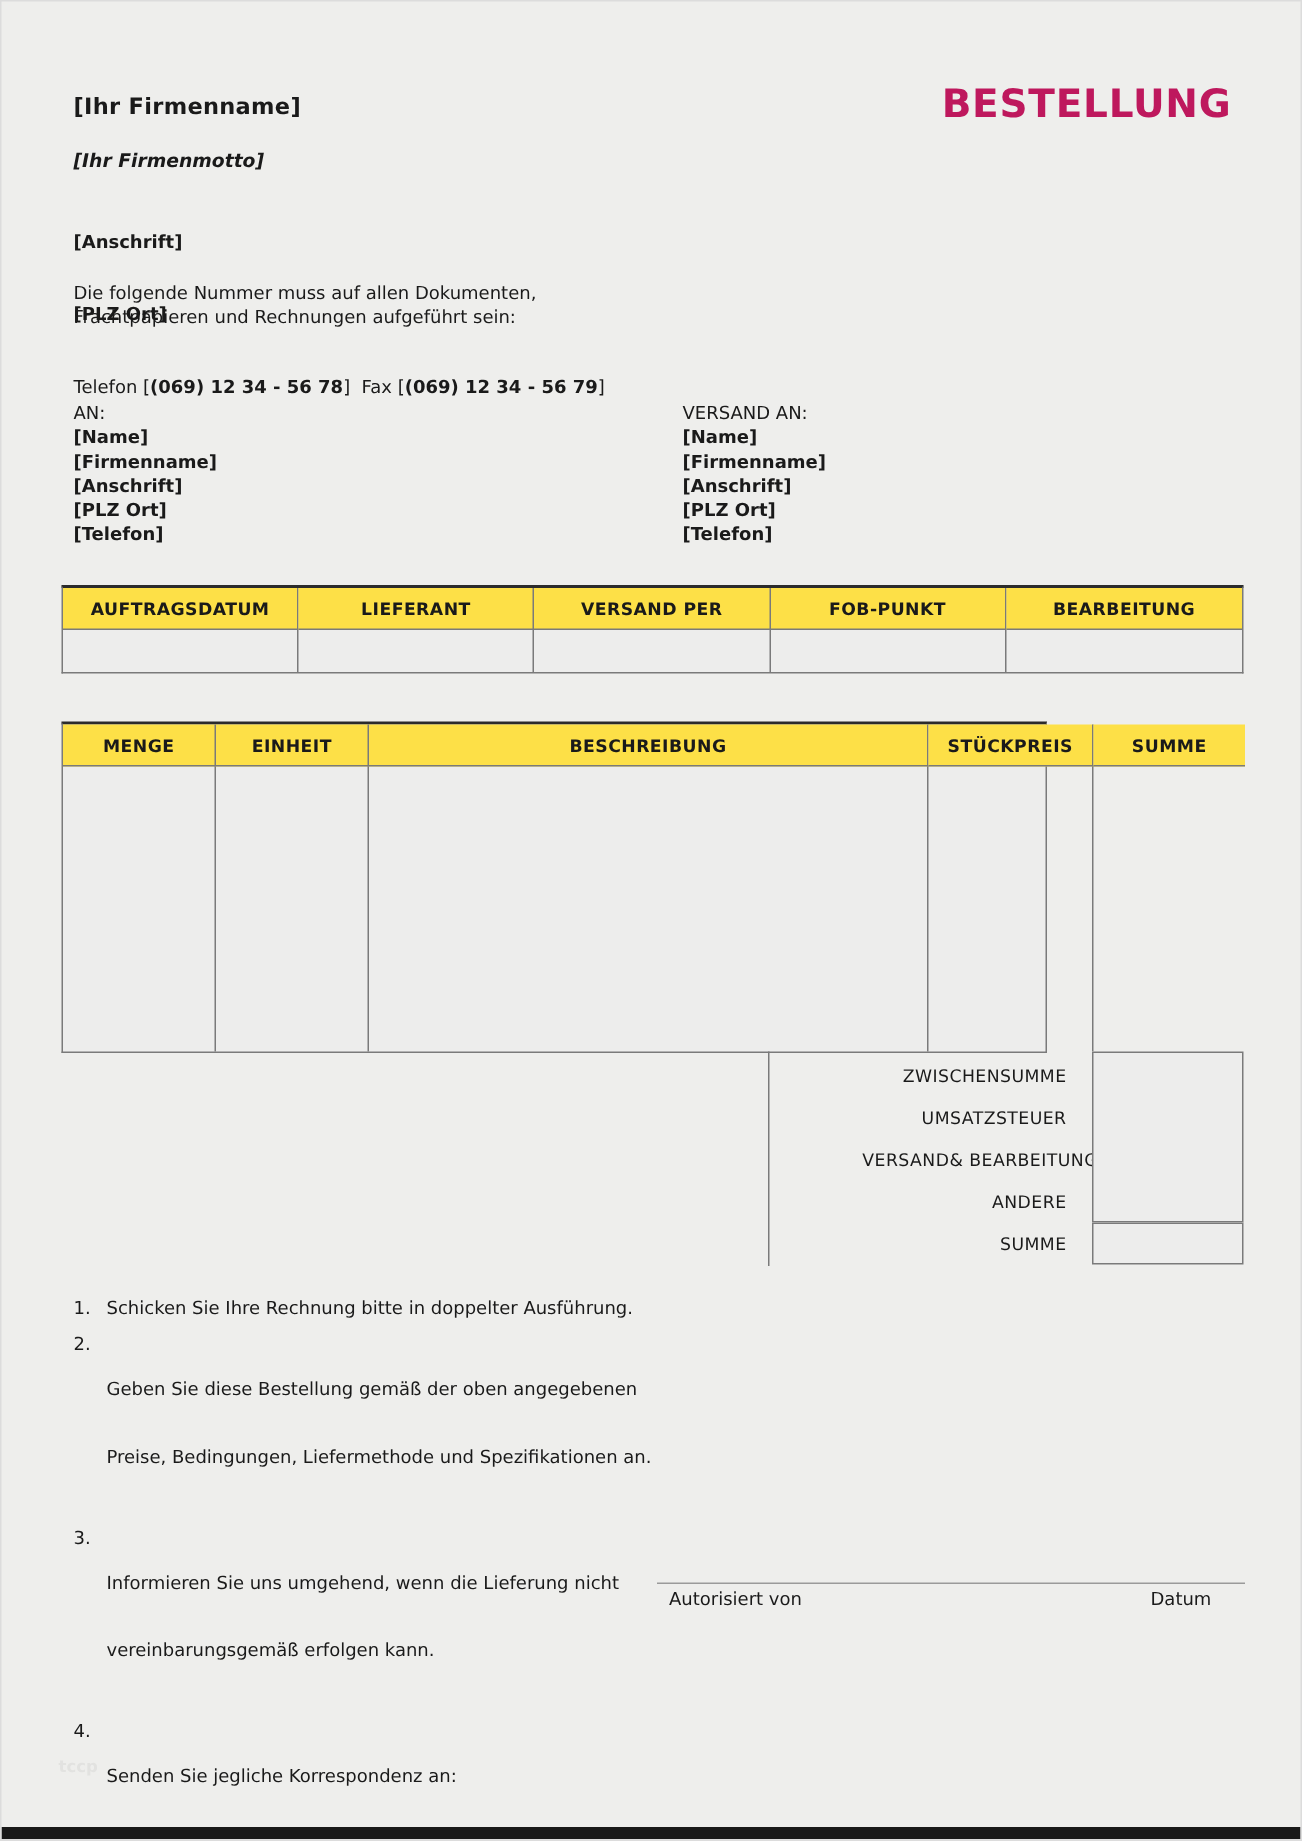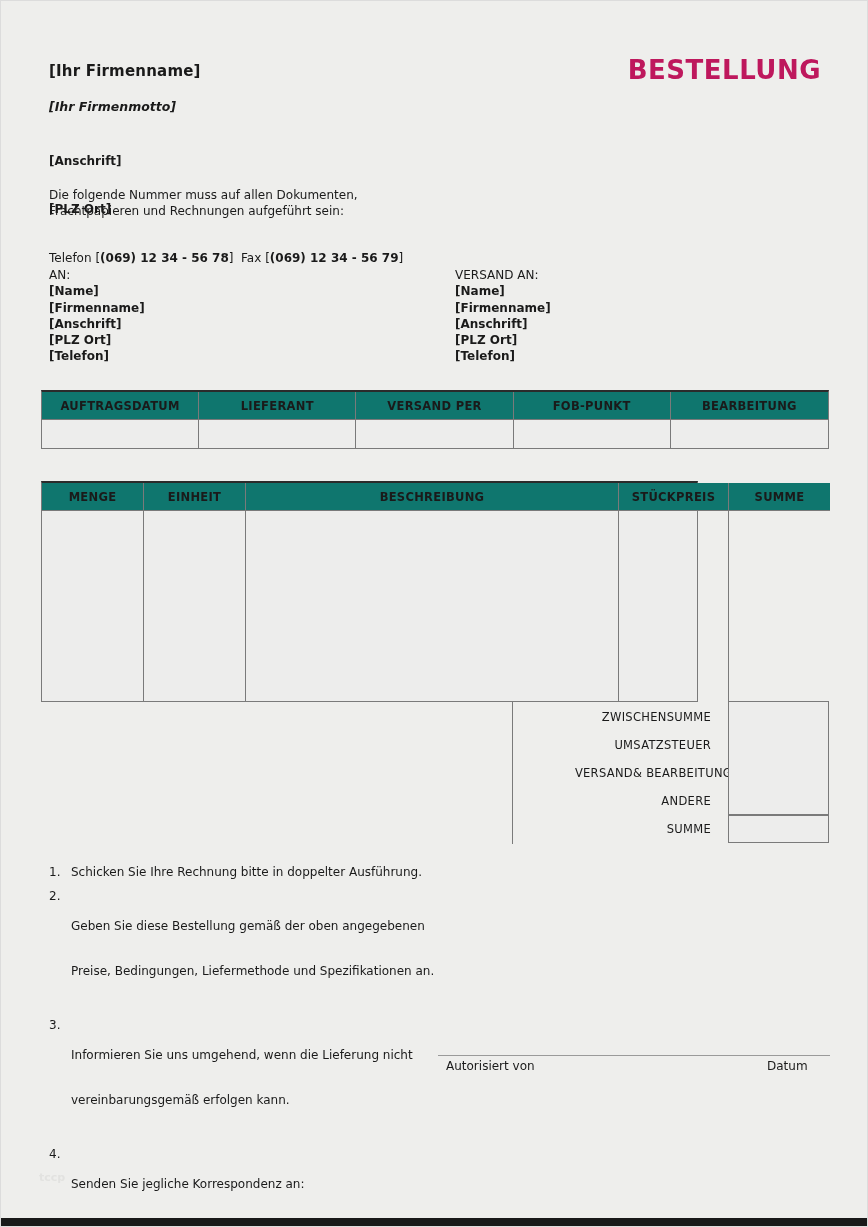--- a/index.html
+++ b/index.html
@@ -42,21 +42,21 @@
   .tbl .cell {
     border-right: 1px solid #7a7a7a;
     font-size: 11.5px;
     font-weight: bold;
     display: flex;
     align-items: center;
     justify-content: center;
     letter-spacing: 0.3px;
   }
   .tbl .cell.last { border-right: none; }
-  .tbl .hcell { background: #0f766e; border-bottom: 1px solid #7a7a7a; }
+  .tbl .hcell { background: #fde047; border-bottom: 1px solid #7a7a7a; }
   .tbl .bcell { font-weight: normal; }
 
   .tbl1 { grid-template-columns: repeat(5, 1fr); grid-template-rows: 28px 28px; }
   .tbl2 { grid-template-columns: 102px 102px 373px 110px 101px; grid-template-rows: 28px 190px; }
 
   
   .totals-vline { width: 1px; background: #7a7a7a; }
   .totals-label {
     font-size: 11.5px;
     text-align: right;

